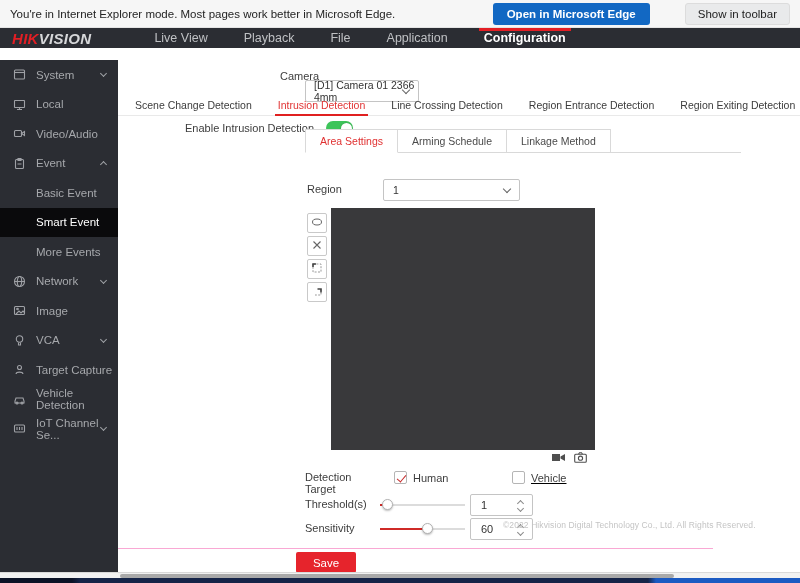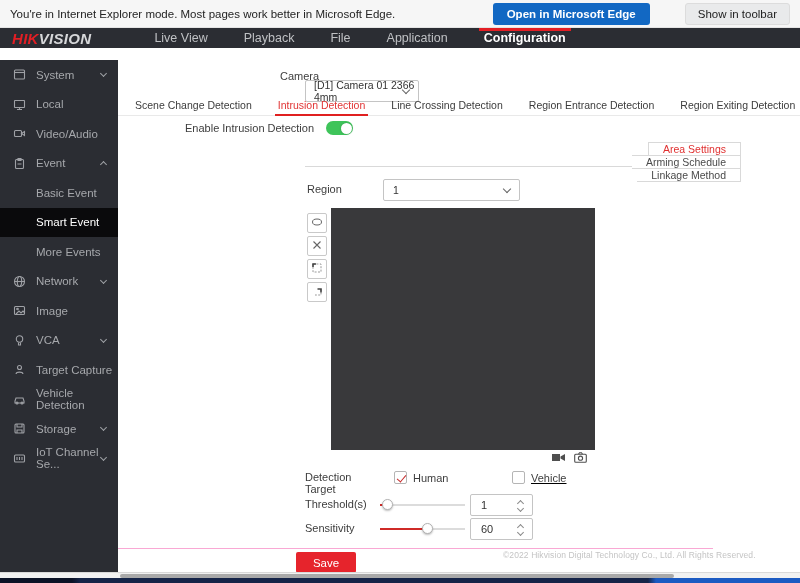--- a/index.html
+++ b/index.html
@@ -58,22 +58,22 @@
   .tab.active::after { content:''; position:absolute; left:-3px; right:-3px; bottom:-1px; height:2px; background:#e02020; }
 
   .enable-row { position:absolute; top:61px; left:67px; display:flex; align-items:center; gap:12px; }
   .enable-label { font-size:11px; color:#3d3d3d; }
   .toggle { position:relative; width:27px; height:14px; border-radius:8px; background:#c9c9c9; cursor:pointer; }
   .toggle.on { background:#3ec45a; }
   .toggle::after { content:''; position:absolute; left:1.5px; top:1.5px; width:11px; height:11px;
                    border-radius:50%; background:#fff; box-shadow:0 0 2px rgba(0,0,0,.25); }
   .toggle.on::after { left:auto; right:1.5px; }
 
-  .subtabs { position:absolute; top:82px; left:187px; width:436px; display:flex; align-items:flex-end;
-             border-bottom:1px solid #d9d9d9; height:25px;flex-direction:column; }
+  .subtabs { position:absolute; top:68px; left:187px; width:436px; display:flex; align-items:flex-end;
+             border-bottom:1px solid #d9d9d9; height:25px; }
   .stab { height:24px; margin-bottom:-1px; display:flex; align-items:center; padding:0 14px;
           border:1px solid #d9d9d9; border-left:none; background:#fff; font-size:10.5px; color:#4a4a4a; cursor:pointer; }
   .stab:first-child { border-left:1px solid #d9d9d9; }
   .stab.active { color:#e03030; border-bottom:1px solid #fff; }
 
   .region-row { position:absolute; top:119px; left:0; height:22px; }
   .region-label { position:absolute; left:189px; top:4px; font-size:11px; color:#3d3d3d; }
   .region-select { position:absolute; left:265px; top:0; width:137px; height:22px; border:1px solid #c4c4c4;
                    border-radius:2px; background:#fff; display:flex; align-items:center; font-size:10.5px;
                    color:#333; padding-left:9px; cursor:pointer; }
@@ -105,21 +105,21 @@
   .thumb { position:absolute; top:1px; width:11px; height:11px; border-radius:50%; background:#fff;
            border:1px solid #b2b2b2; box-shadow:0 1px 2px rgba(0,0,0,.25); margin-left:-6px; }
   .spinner { position:absolute; left:352px; top:0; width:63px; height:22px; border:1px solid #c4c4c4;
              border-radius:2px; background:#fff; }
   .spin-val { position:absolute; left:10px; top:4px; font-size:11px; color:#333; }
   .spin-up, .spin-dn { position:absolute; right:9px; width:5px; height:5px; border-right:1.1px solid #8a8a8a;
              border-bottom:1.1px solid #8a8a8a; cursor:pointer; }
   .spin-up { top:6px; transform:rotate(-135deg); }
   .spin-dn { top:11px; transform:rotate(45deg); }
 
-  .copyright { position:absolute; top:490px; left:385px; font-size:8.5px; color:#c4c4c4; letter-spacing:.1px; }
+  .copyright { position:absolute; top:460px; left:385px; font-size:8.5px; color:#c4c4c4; letter-spacing:.1px; }
 
   .footer { position:absolute; top:488px; left:0; width:595px; height:24px; border-top:1px solid #f9a8d4; }
   .save-btn { position:absolute; left:178px; top:3px; width:60px; height:21px; background:#e6242c;
               border:none; border-radius:2px; color:#fff; font-size:11.5px; cursor:pointer; }
 
   
   .hscroll { position:absolute; left:0; top:572px; width:800px; height:6px; background:#f1f1f1;
              border-top:1px solid #d9d9d9; }
   .hthumb { position:absolute; left:120px; top:1px; width:554px; height:4px; background:#a9a9a9; border-radius:2px; cursor:pointer; }
   .taskbar { position:absolute; left:0; top:578px; width:800px; height:5px;
@@ -234,30 +234,20 @@
     </div>
     <div class="side-item">
       <span class="ic">
           <svg width="13" height="13" viewBox="0 0 13 13" class="sicon">
             <path d="M2 8l1-3h7l1 3v2H2z"></path>
             <circle cx="4" cy="10" r="1"></circle>
             <circle cx="9" cy="10" r="1"></circle>
           </svg>
         </span>
       <span>Vehicle Detection</span>
-    </div>
-    <div class="side-item">
-      <span class="ic">
-          <svg width="13" height="13" viewBox="0 0 13 13" class="sicon">
-            <rect x="2" y="2" width="9" height="9" rx="1"></rect>
-            <path d="M4 2v3h5V2M4 11V8h5v3"></path>
-          </svg>
-        </span>
-      <span>Storage</span>
-      <span class="side-chev down"></span>
     </div>
     <div class="side-item">
       <span class="ic">
           <svg width="13" height="13" viewBox="0 0 13 13" class="sicon">
             <rect x="1.5" y="3" width="10" height="7" rx="1"></rect>
             <path d="M4 5v3M6.5 5v3M9 5v3"></path>
           </svg>
         </span>
       <span>IoT Channel Se...</span>
       <span class="side-chev down"></span>

